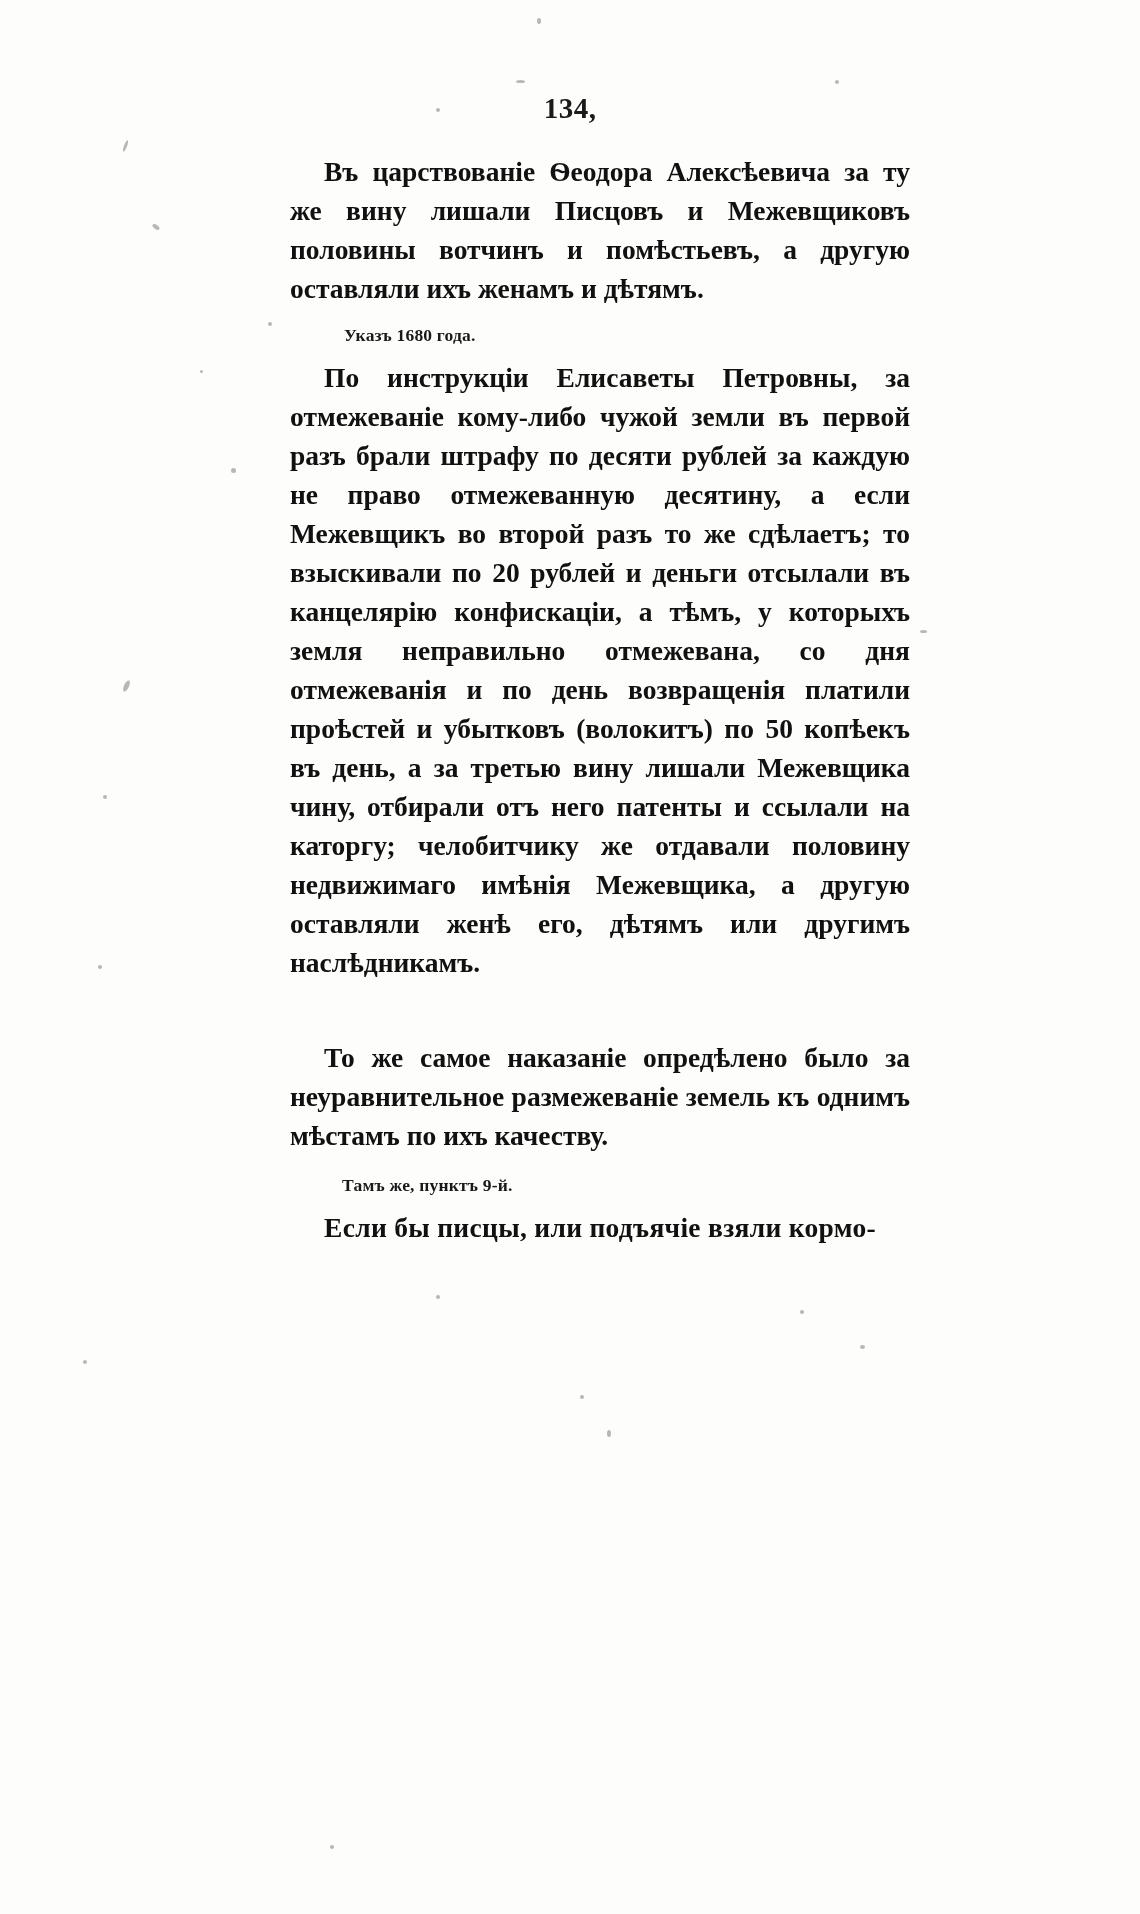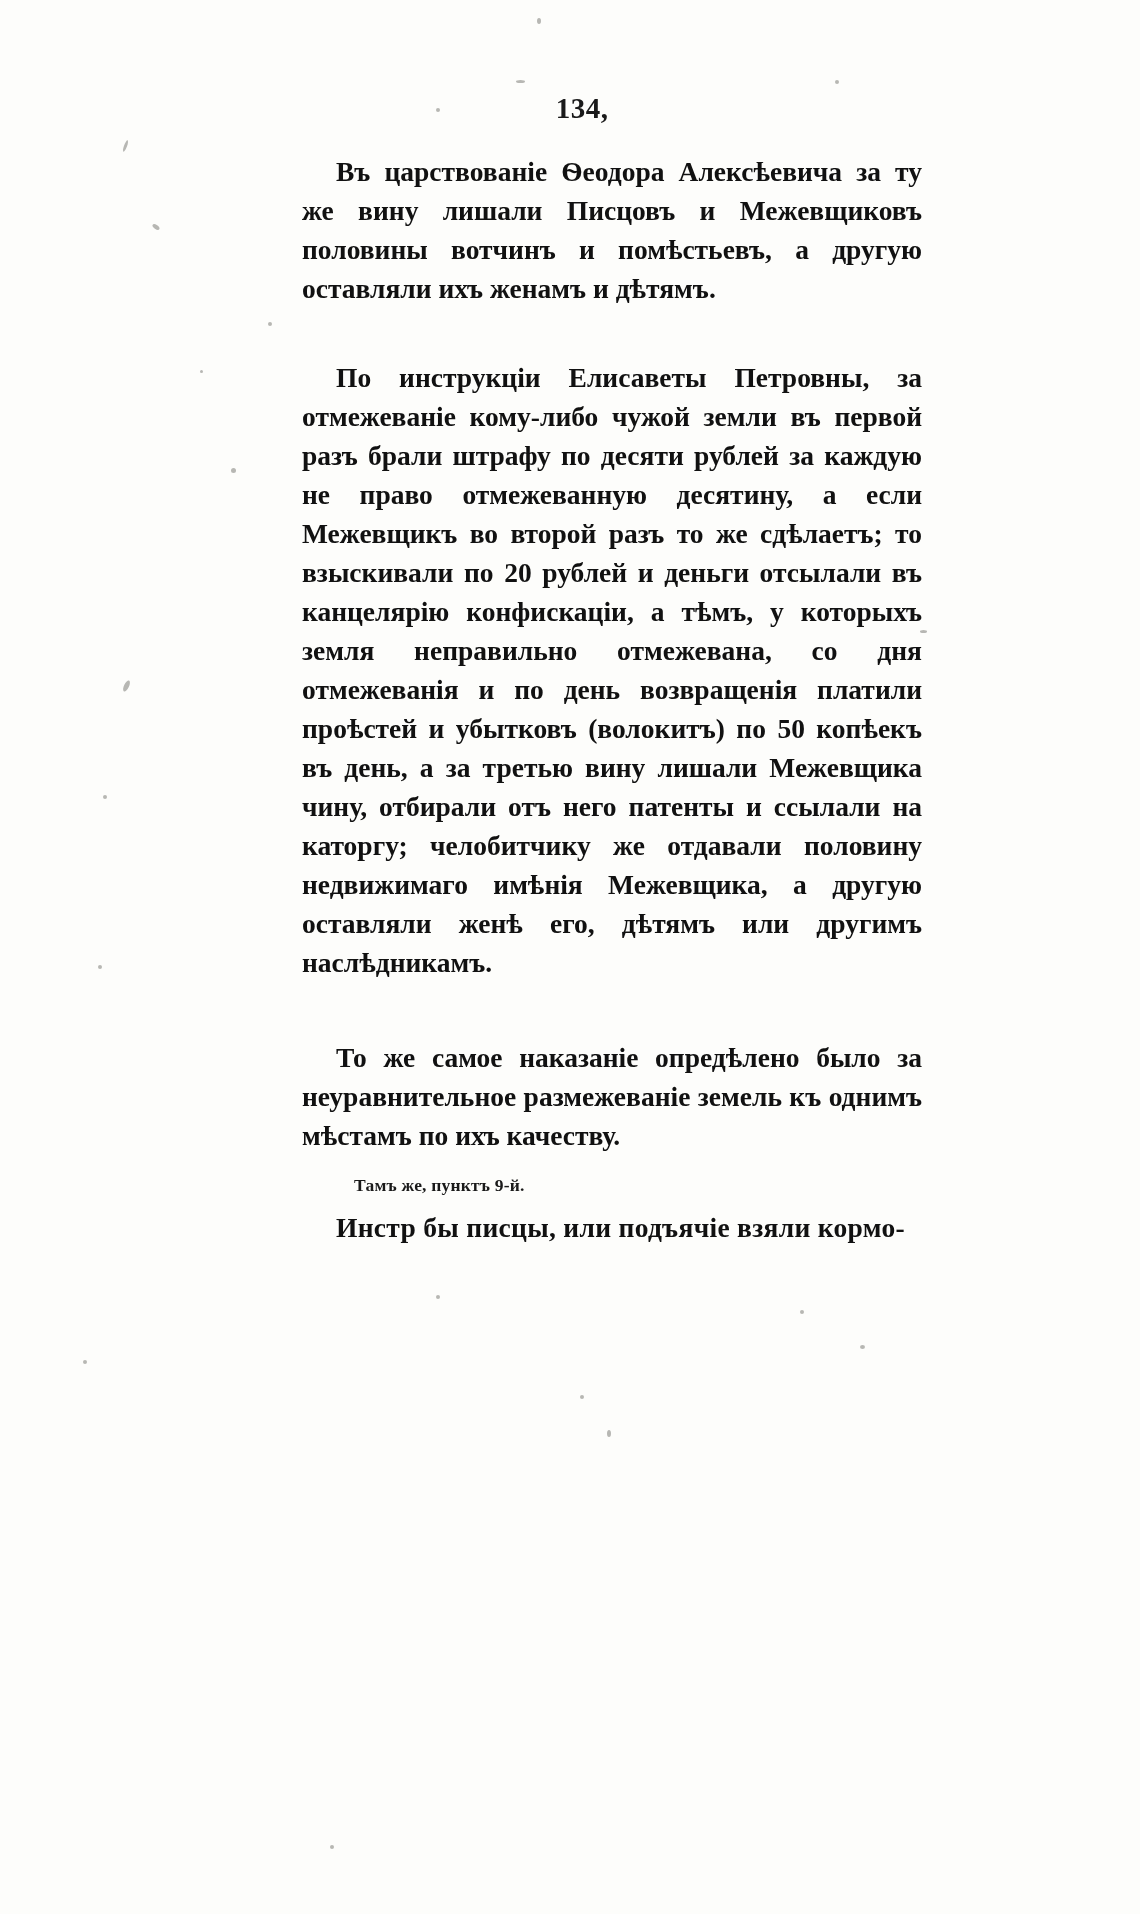--- a/index.html
+++ b/index.html
@@ -25,21 +25,21 @@
 
   .speck {
     position: absolute;
     background: #7d7d78;
     border-radius: 50%;
     opacity: .55;
   }
 
   .content {
     position: absolute;
-    left: 12px;
+    left: 0;
     top: 0;
     width: 928px;
     height: 1914px;
   }
 
   .page-number {
     position: absolute;
     top: 92px;
     left: 0;
     width: 1140px;
@@ -115,23 +115,24 @@
 <div class="speck" style="left:580px;top:1395px;width:4px;height:4px;"></div>
 <div class="speck" style="left:607px;top:1430px;width:4px;height:7px;"></div>
 <div class="speck" style="left:330px;top:1845px;width:4px;height:4px;"></div>
 
 <div class="content">
 
   <div class="page-number">134,</div>
 
   <div class="text-block indent" id="blk1">Въ царствованіе Ѳеодора Алексѣевича за ту же вину лишали Писцовъ и Межевщиковъ половины вотчинъ и помѣстьевъ, а другую оставляли ихъ женамъ и дѣтямъ.</div>
 
+  <div class="citation" id="cit1">Указъ 1680 года.</div>
 
   <div class="text-block indent" id="blk2">По инструкціи Елисаветы Петровны, за отмежеваніе кому-либо чужой земли въ первой разъ брали штрафу по десяти рублей за каждую не право отмежеванную десятину, а если Межевщикъ во второй разъ то же сдѣлаетъ; то взыскивали по 20 рублей и деньги отсылали въ канцелярію конфискаціи, а тѣмъ, у которыхъ земля неправильно отмежевана, со дня отмежеванія и по день возвращенія платили проѣстей и убытковъ (волокитъ) по 50 копѣекъ въ день, а за третью вину лишали Межевщика чину, отбирали отъ него патенты и ссылали на каторгу; челобитчику же отдавали половину недвижимаго имѣнія Межевщика, а другую оставляли женѣ его, дѣтямъ или другимъ наслѣдникамъ.</div>
 
 
   <div class="text-block indent" id="blk3">То же самое наказаніе опредѣлено было за неуравнительное размежеваніе земель къ однимъ мѣстамъ по ихъ качеству.</div>
 
   <div class="citation" id="cit3">Тамъ же, пунктъ 9-й.</div>
 
-  <div class="text-block indent last-line" id="blk4">Инстр бы писцы, или подъячіе взяли кормо-</div>
+  <div class="text-block indent last-line" id="blk4">Если бы писцы, или подъячіе взяли кормо-</div>
 
 </div>
 
 </body></html>

